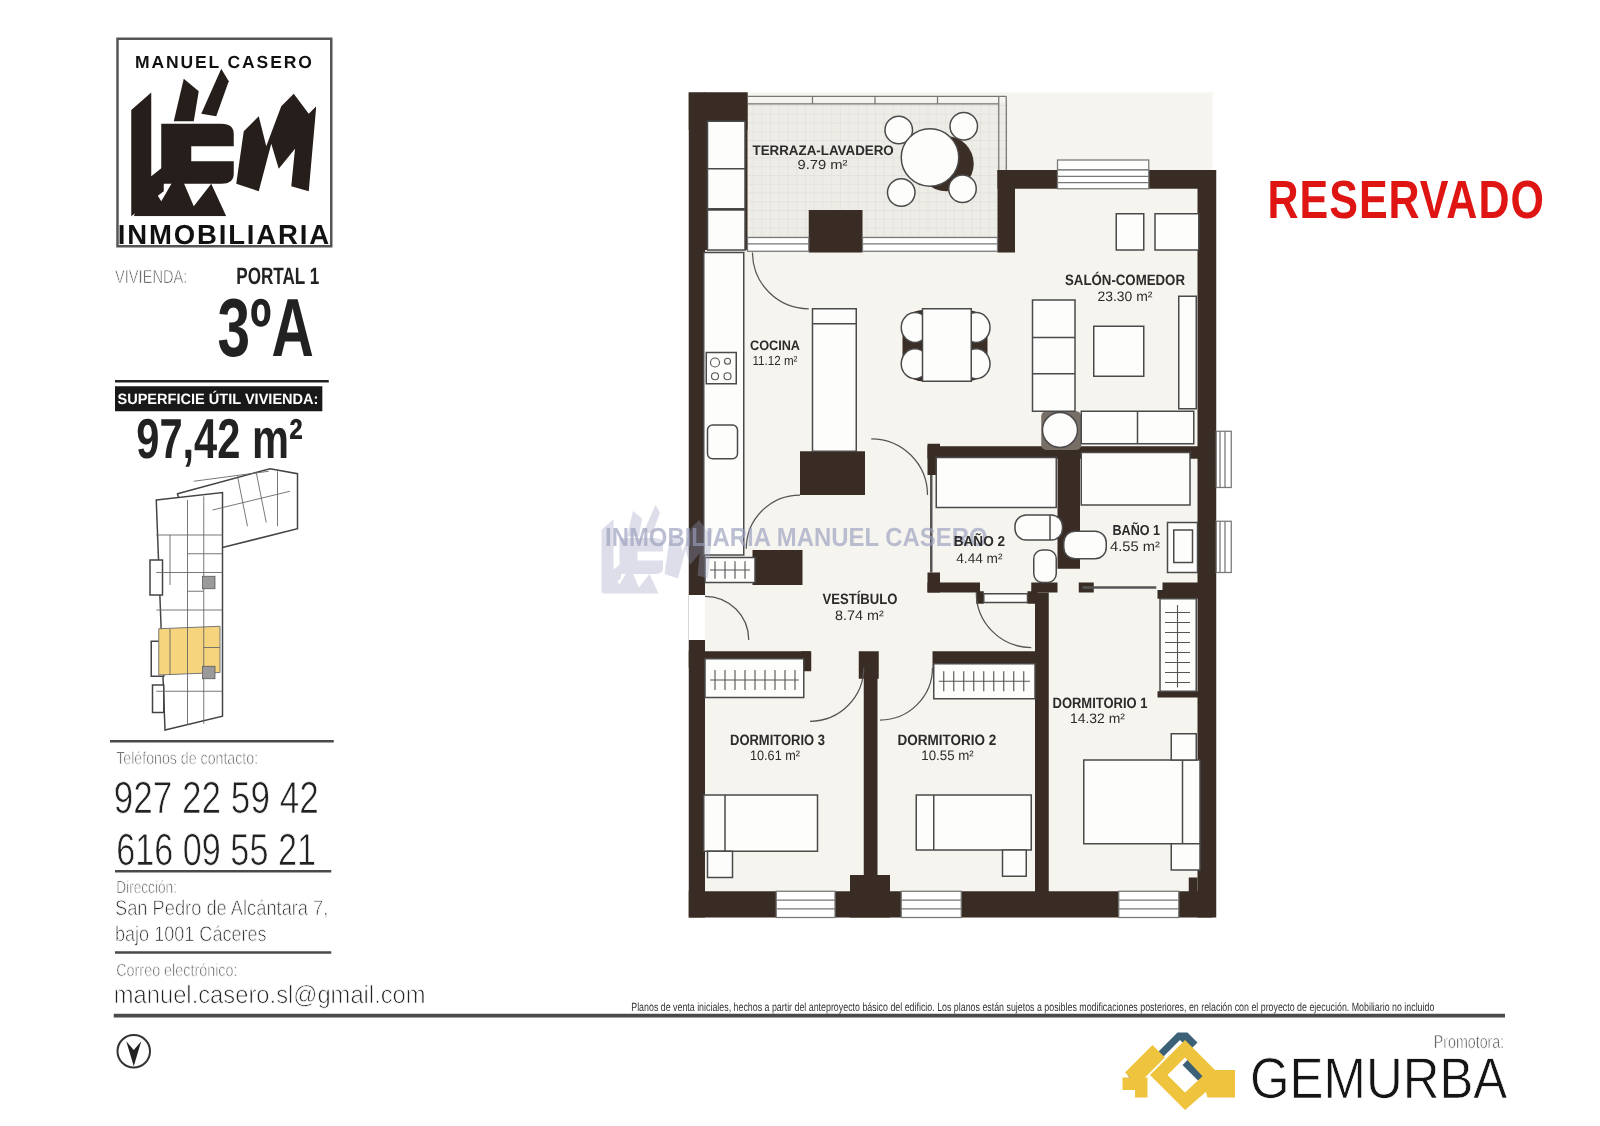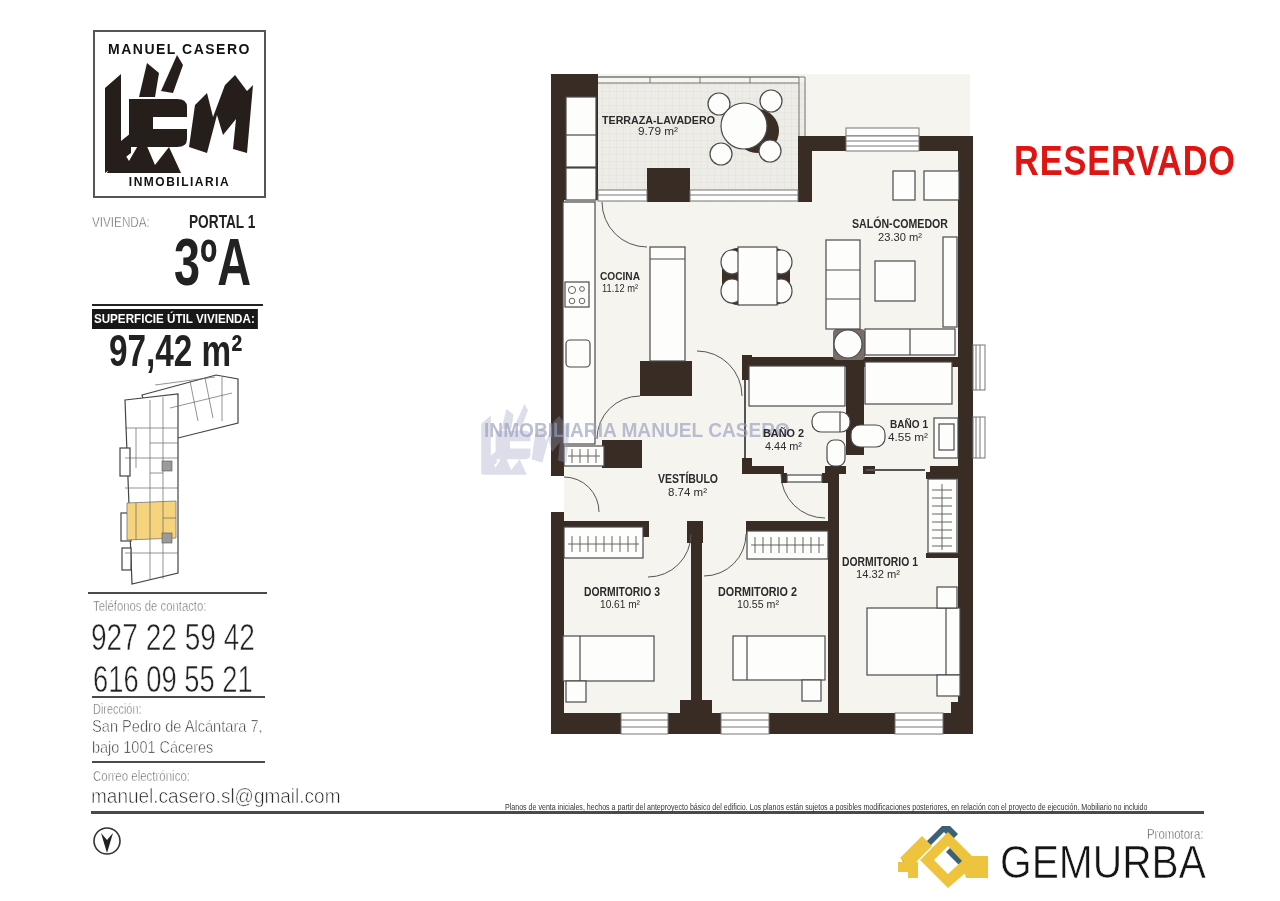--- a/index.html
+++ b/index.html
@@ -17,21 +17,21 @@
 <svg class="abs" style="left:103px;top:55px;" width="150" height="118" viewBox="0 0 150 118">
  <g fill="#261e1a">
   <polygon points="2,33 18,19 18,86 28,78 28,98 2,118"></polygon>
   <polygon points="36,42 44,8 56,18 52,42"></polygon>
   <polygon points="58,36 74,0 80,10 70,38"></polygon>
   <path d="M26,44 H74 Q84,44 84,52 V62 H50 V74 H84 V84 Q84,92 74,92 H26 Z"></path>
   <polygon points="86,92 92,50 104,38 110,62 122,30 132,20 144,36 150,30 144,98 130,94 133,64 120,80 114,60 104,98"></polygon>
   <polygon points="4,118 16,90 26,106 40,82 52,110 66,92 78,118"></polygon>
  </g>
 </svg>
-<div class="abs" style="left:93px;top:175px;width:173px;text-align:center;font-weight:bold;font-size:12px;letter-spacing:1.5px;color:#111;">INMOBILIARIA</div>
+<div class="abs" style="left:93px;top:175px;width:173px;text-align:center;font-weight:bold;font-size:22px;letter-spacing:1.5px;color:#111;">INMOBILIARIA</div>
 
 <div class="abs thin" style="left:92px;top:213px;font-size:15px;color:#333;transform:scaleX(0.78);transform-origin:left;">VIVIENDA:</div>
 <div class="abs" style="left:189px;top:211px;font-size:19px;font-weight:bold;letter-spacing:0px;transform:scaleX(0.72);transform-origin:left;">PORTAL 1</div>
 <div class="abs" style="left:174px;top:224px;font-size:66px;font-weight:bold;transform:scaleX(0.71);transform-origin:left;">3ºA</div>
 
 <div class="rule" style="left:92px;top:304px;width:171px;background:#222;"></div>
 <div class="abs" style="left:92px;top:309px;width:171px;height:20px;background:#181818;color:#fff;font-size:12px;font-weight:bold;line-height:20px;padding-left:2px;box-sizing:border-box;letter-spacing:0px;white-space:nowrap;transform:scaleX(0.97);transform-origin:left;">SUPERFICIE ÚTIL VIVIENDA:</div>
 <div class="abs" style="left:109px;top:325px;font-size:45px;font-weight:bold;transform:scaleX(0.74);transform-origin:left;">97,42 m²</div>
 
 <svg class="abs" style="left:110px;top:373px;" width="140" height="218" viewBox="0 0 140 218">

